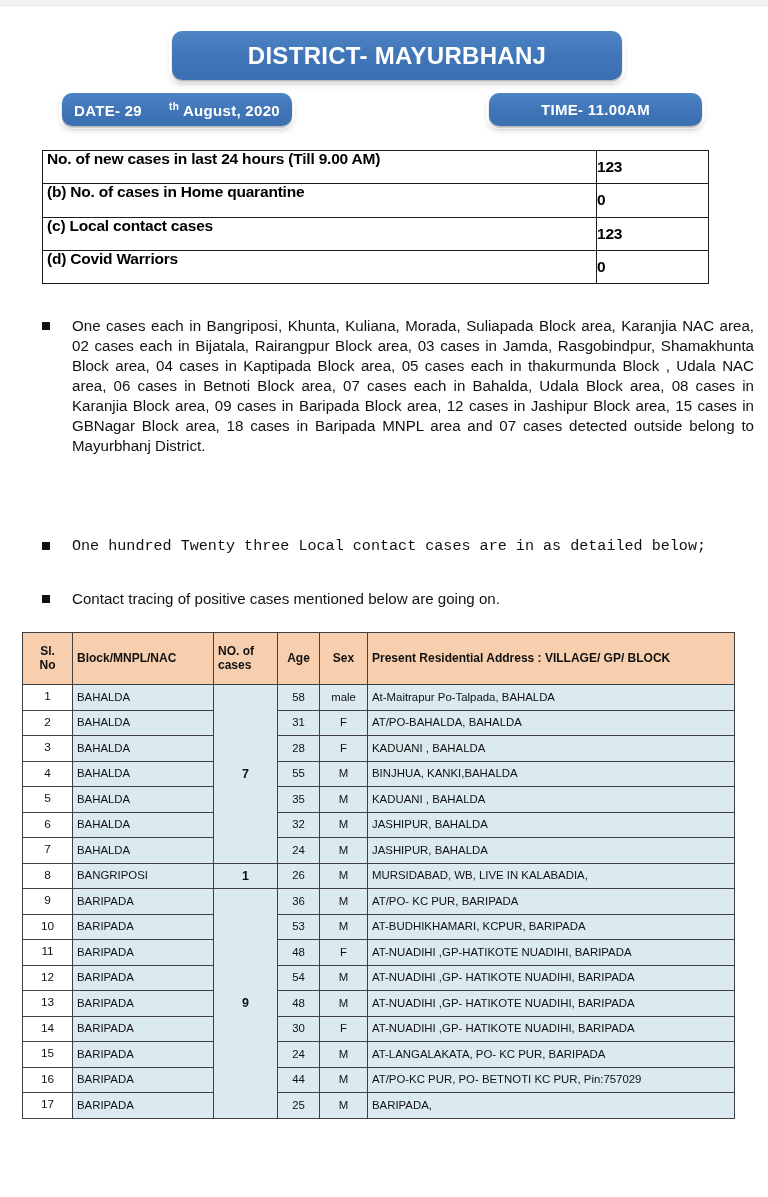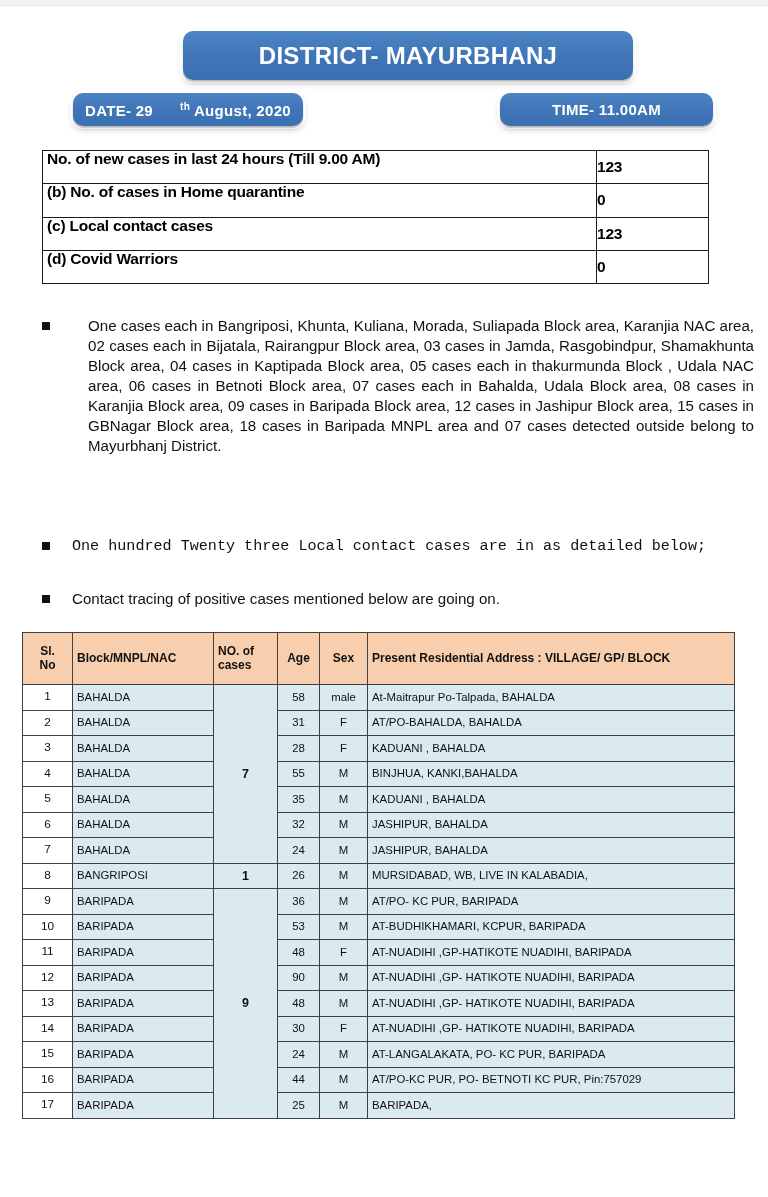--- a/index.html
+++ b/index.html
@@ -27,21 +27,20 @@
     position: absolute;
     background: linear-gradient(180deg,#4d84c4 0%,#4076b8 50%,#3a6fb0 100%);
     color: #ffffff;
     border-radius: 10px;
     box-shadow: 0 2px 2px rgba(0,0,0,0.28), 0 0 0 3px #ffffff, 0 3px 6px rgba(120,120,120,0.55);
     display: flex; align-items: center; justify-content: center;
     font-weight: bold;
     letter-spacing: 0.3px;
     text-align: left;
     white-space: nowrap;
-    margin-left: 11px;
   }
   #district-badge {
     left: 172px; top: 31px; width: 450px; height: 49px;
     font-size: 24px;
   }
   #date-badge {
     left: 62px; top: 93px; width: 230px; height: 33px;
     font-size: 15px;
   }
   #time-badge {
@@ -96,21 +95,21 @@
     vertical-align: middle;
   }
   .bullet-text {
     flex: 1 1 auto;
     font-size: 15.1px;
     color: #111;
     line-height: 1.32;
     text-align: justify;
     text-justify: inter-word;
   }
-  #bullet-1 { top: 316px; gap: 16px; }
+  #bullet-1 { top: 316px; }
   #bullet-1 .bullet-text { width: 678px; }
   #bullet-2 { top: 537px; font-family: Liberation Mono, monospace; }
   #bullet-3 { top: 589px; }
 
   
   #detail-wrap {
     position: absolute; left: 22px; top: 632px;
     width: 712px;
   }
   #detail-table {
@@ -315,21 +314,21 @@
           <tr>
             <td class="sl">11</td>
             <td>BARIPADA</td>
             <td class="age">48</td>
             <td class="sex">F</td>
             <td>AT-NUADIHI ,GP-HATIKOTE NUADIHI, BARIPADA</td>
           </tr>
           <tr>
             <td class="sl">12</td>
             <td>BARIPADA</td>
-            <td class="age">90</td>
+            <td class="age">54</td>
             <td class="sex">M</td>
             <td>AT-NUADIHI ,GP- HATIKOTE NUADIHI, BARIPADA</td>
           </tr>
           <tr>
             <td class="sl">13</td>
             <td>BARIPADA</td>
             <td class="age">48</td>
             <td class="sex">M</td>
             <td>AT-NUADIHI ,GP- HATIKOTE NUADIHI, BARIPADA</td>
           </tr>

